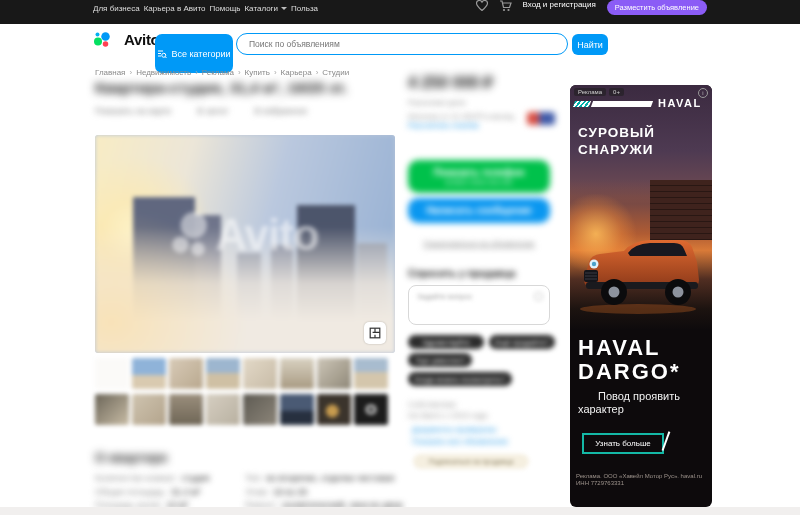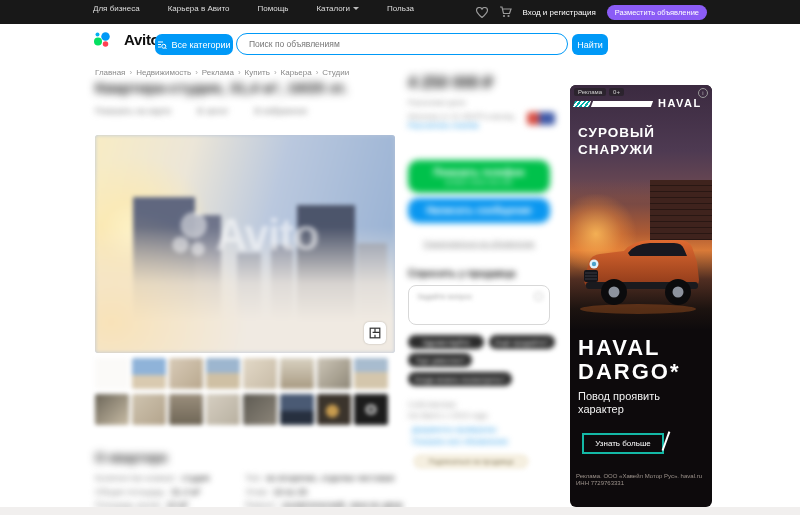--- a/index.html
+++ b/index.html
@@ -2,33 +2,33 @@
 <html><head>
 <meta charset="utf-8">
 <style>
   html,body{margin:0;padding:0;background:#fff;}
   #app{position:relative;width:800px;height:515px;background:#fff;overflow:hidden;
        font-family:"Liberation Sans",sans-serif;-webkit-font-smoothing:antialiased;}
   .b2{filter:blur(2px);} .b25{filter:blur(2.5px);} .b3{filter:blur(3px);} .b4{filter:blur(4px);}
 
   
   .topbar{position:absolute;left:0;top:0;width:800px;height:24px;background:#181818;}
-  .topmenu{position:absolute;left:93px;top:0;height:16px;display:flex;align-items:center;gap:28px;
+  .topmenu{position:absolute;left:93px;top:0;height:16px;display:flex;align-items:center;gap:4px;
            font-size:8px;color:#dedede;}
   .topmenu .mi{cursor:pointer;white-space:nowrap;display:flex;align-items:center;gap:3px;}
   .chev{width:0;height:0;border-left:3px solid transparent;border-right:3px solid transparent;
         border-top:3.5px solid #bdbdbd;display:inline-block;}
-  .topright{position:absolute;right:93px;top:0;height:24px;display:flex;align-items:center;gap:11px;}
+  .topright{position:absolute;right:93px;top:0;height:24px;display:flex;align-items:flex-start;gap:11px;}
   .login{font-size:8px;color:#fff;white-space:nowrap;}
   .postad{background:#8b5cf6;color:#fff;font-size:7.5px;padding:3px 8px;border-radius:9px;white-space:nowrap;}
 
   
   .logo{position:absolute;left:93px;top:31px;display:flex;align-items:center;gap:14px;}
   .logotext{font-size:15px;font-weight:bold;color:#0f0f0f;letter-spacing:-0.3px;}
-  .catbtn{position:absolute;left:155px;top:34px;width:78px;height:21px;background:#0099f7;color:#fff;
+  .catbtn{position:absolute;left:155px;top:34px;width:78px;height:39px;background:#0099f7;color:#fff;
           border-radius:7px;display:flex;align-items:center;justify-content:center;gap:4px;font-size:9px;}
   .searchbox{position:absolute;left:236px;top:33px;width:330px;height:20px;border:1.5px solid #0099f7;
              border-radius:12px;background:#fff;display:flex;align-items:center;}
   .searchbox input{border:none;outline:none;background:transparent;width:100%;margin:0 10px;
                    font-size:8.5px;color:#333;font-family:"Liberation Sans",sans-serif;}
   .findbtn{position:absolute;left:572px;top:34px;width:36px;height:21px;background:#0099f7;color:#fff;
            font-size:9px;border-radius:6px;display:flex;align-items:center;justify-content:center;}
   .loc{position:absolute;left:622px;top:31px;display:flex;gap:4px;}
   .loccity{font-size:9px;color:#111;font-weight:bold;}
   .locdetail{font-size:8.5px;color:#9b9b9b;margin-top:2px;}
@@ -326,21 +326,21 @@
           <circle cx="20" cy="40" r="2.2" fill="#4aa0c8"></circle>
         <circle cx="40" cy="68" r="13" fill="#0b0b0d"></circle>
           <circle cx="40" cy="68" r="5.5" fill="#8d939e"></circle>
         <circle cx="104" cy="68" r="13" fill="#0b0b0d"></circle>
           <circle cx="104" cy="68" r="5.5" fill="#8d939e"></circle>
       </svg>
     </div>
 
     <div class="admodel" style="top:250px;">HAVAL</div>
     <div class="admodel" style="top:274px;">DARGO*</div>
-    <div class="adtag" style="top:305px;">Повод проявить</div>
+    <div class="adtag" style="top:305px;margin-left:20px;">Повод проявить</div>
     <div class="adtag" style="top:318px;">характер</div>
     <div class="adcta">Узнать больше</div>
     <div class="adslash"></div>
     <div class="adlegal">
       <div>Реклама. ООО «Хавейл Мотор Рус». haval.ru</div>
       <div>ИНН 7729763331</div>
     </div>
   </div>
 
   <div class="footstrip"></div>

